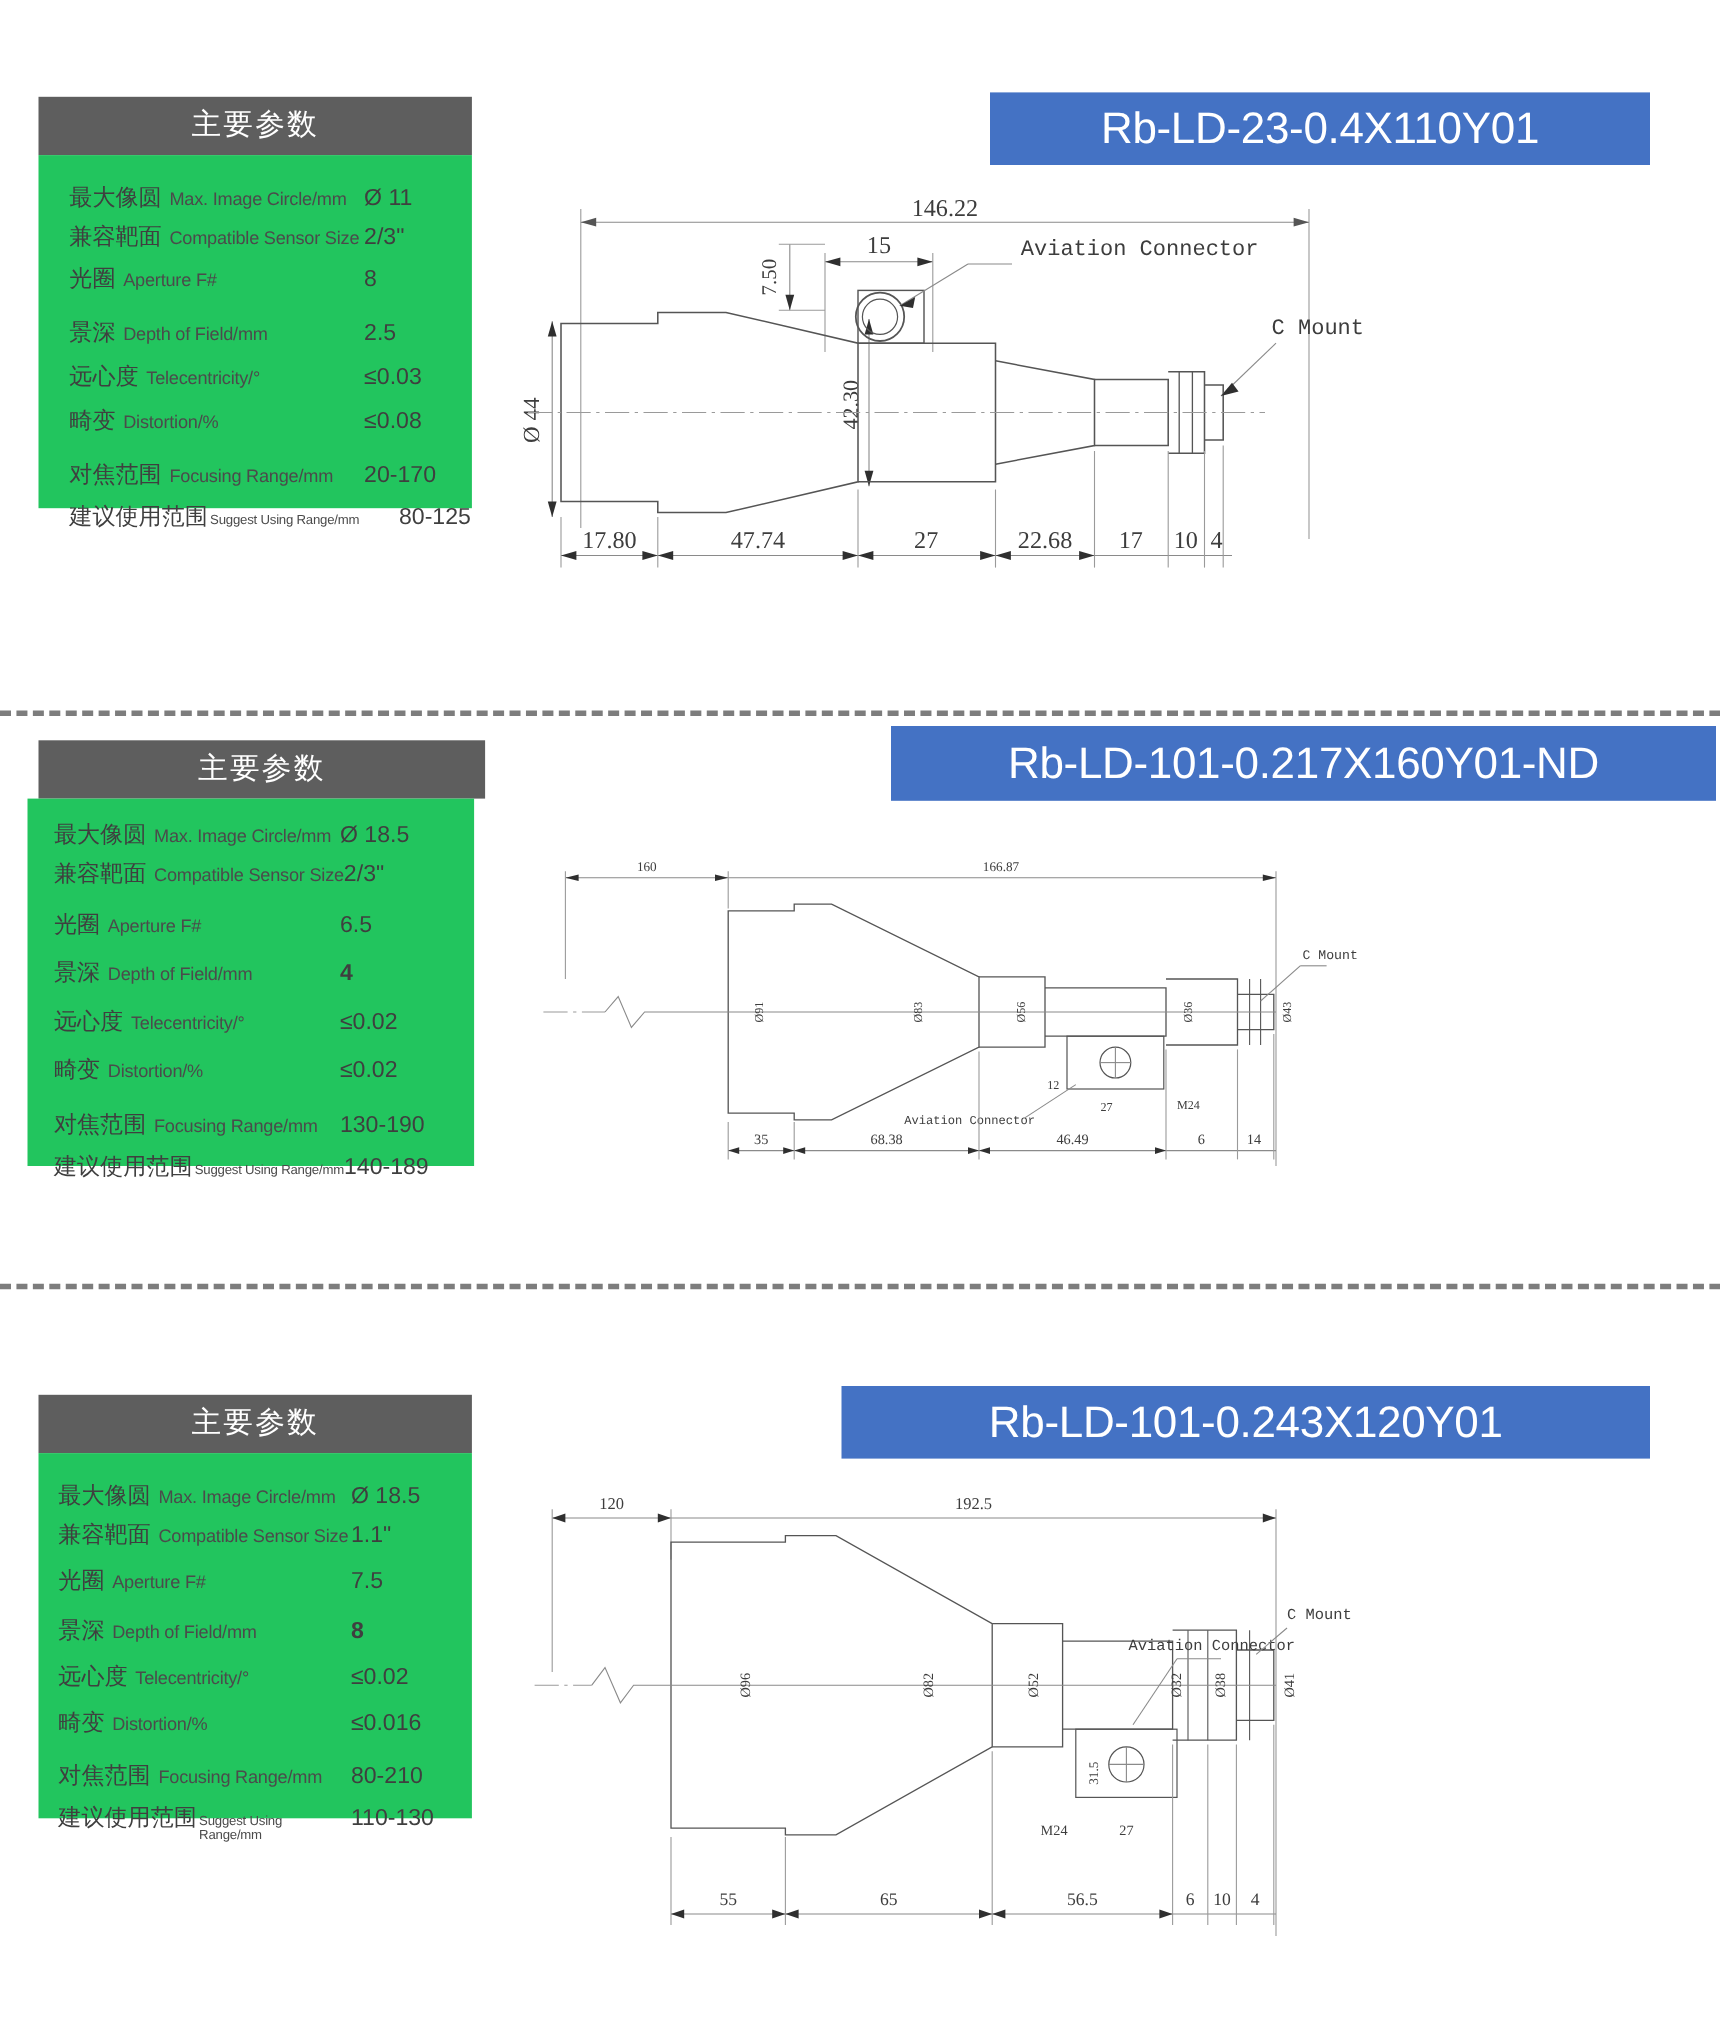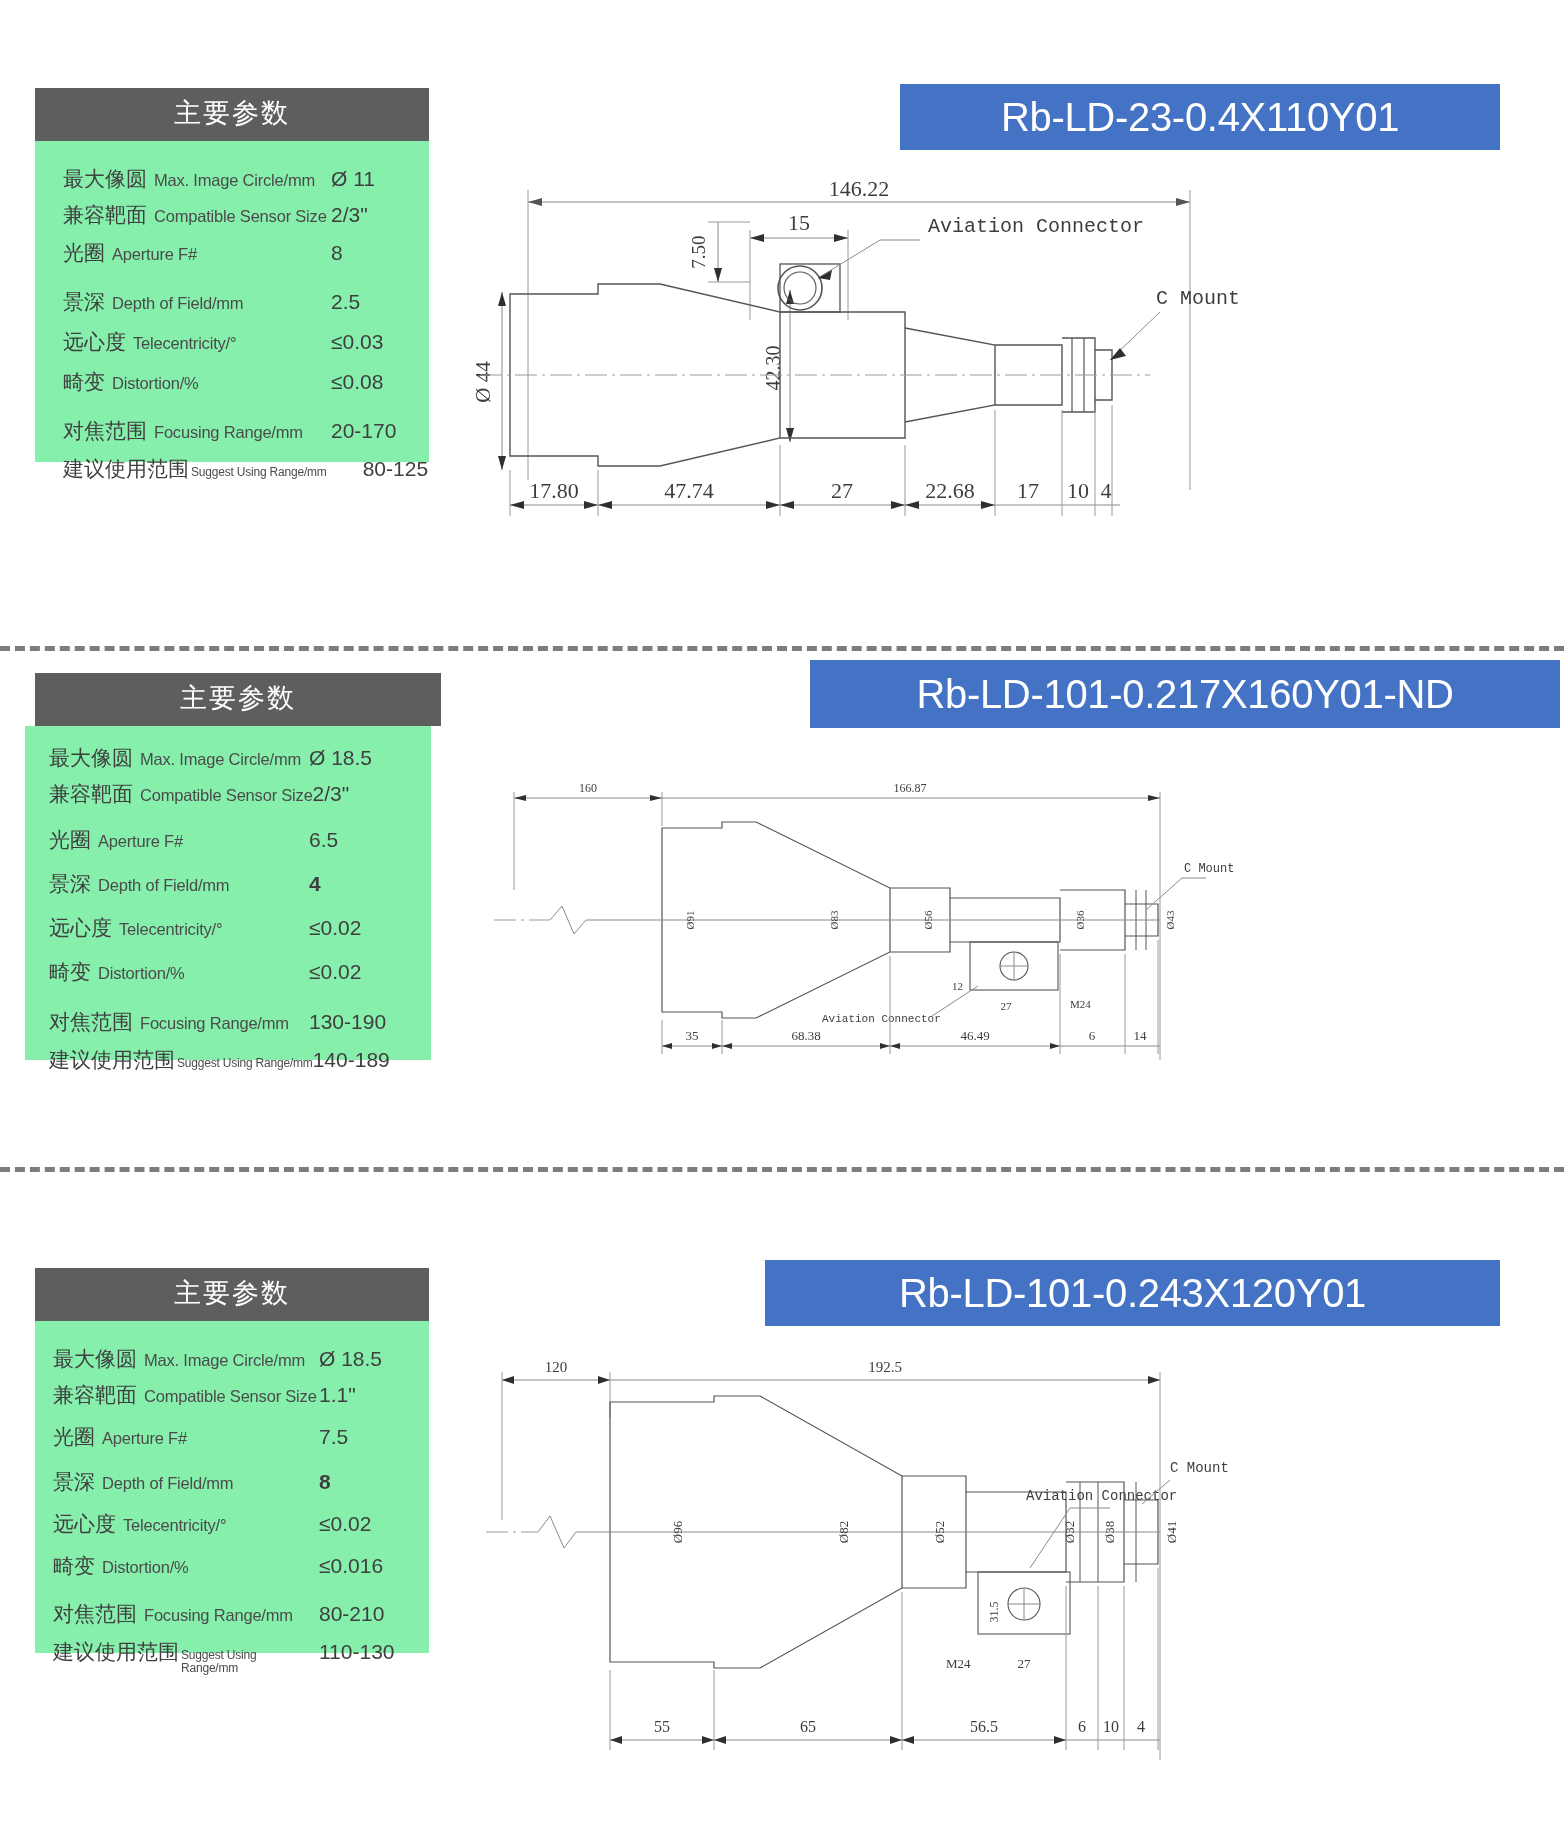--- a/index.html
+++ b/index.html
@@ -44,21 +44,21 @@
     background: #5e5e5e;
     color: #ffffff;
     text-align: center;
     font-size: 27px;
     letter-spacing: 2px;
     font-weight: 400;
     line-height: 1.0;
     padding: 12px 0 14px 0;
   }
   .spec-body {
-    background: #86efac;
+    background: #22c55e;
     position: relative;
   }
   .spec-row {
     display: flex;
     align-items: baseline;
     justify-content: space-between;
     padding: 0 18px 0 28px;
   }
   .spec-label {
     white-space: nowrap;

